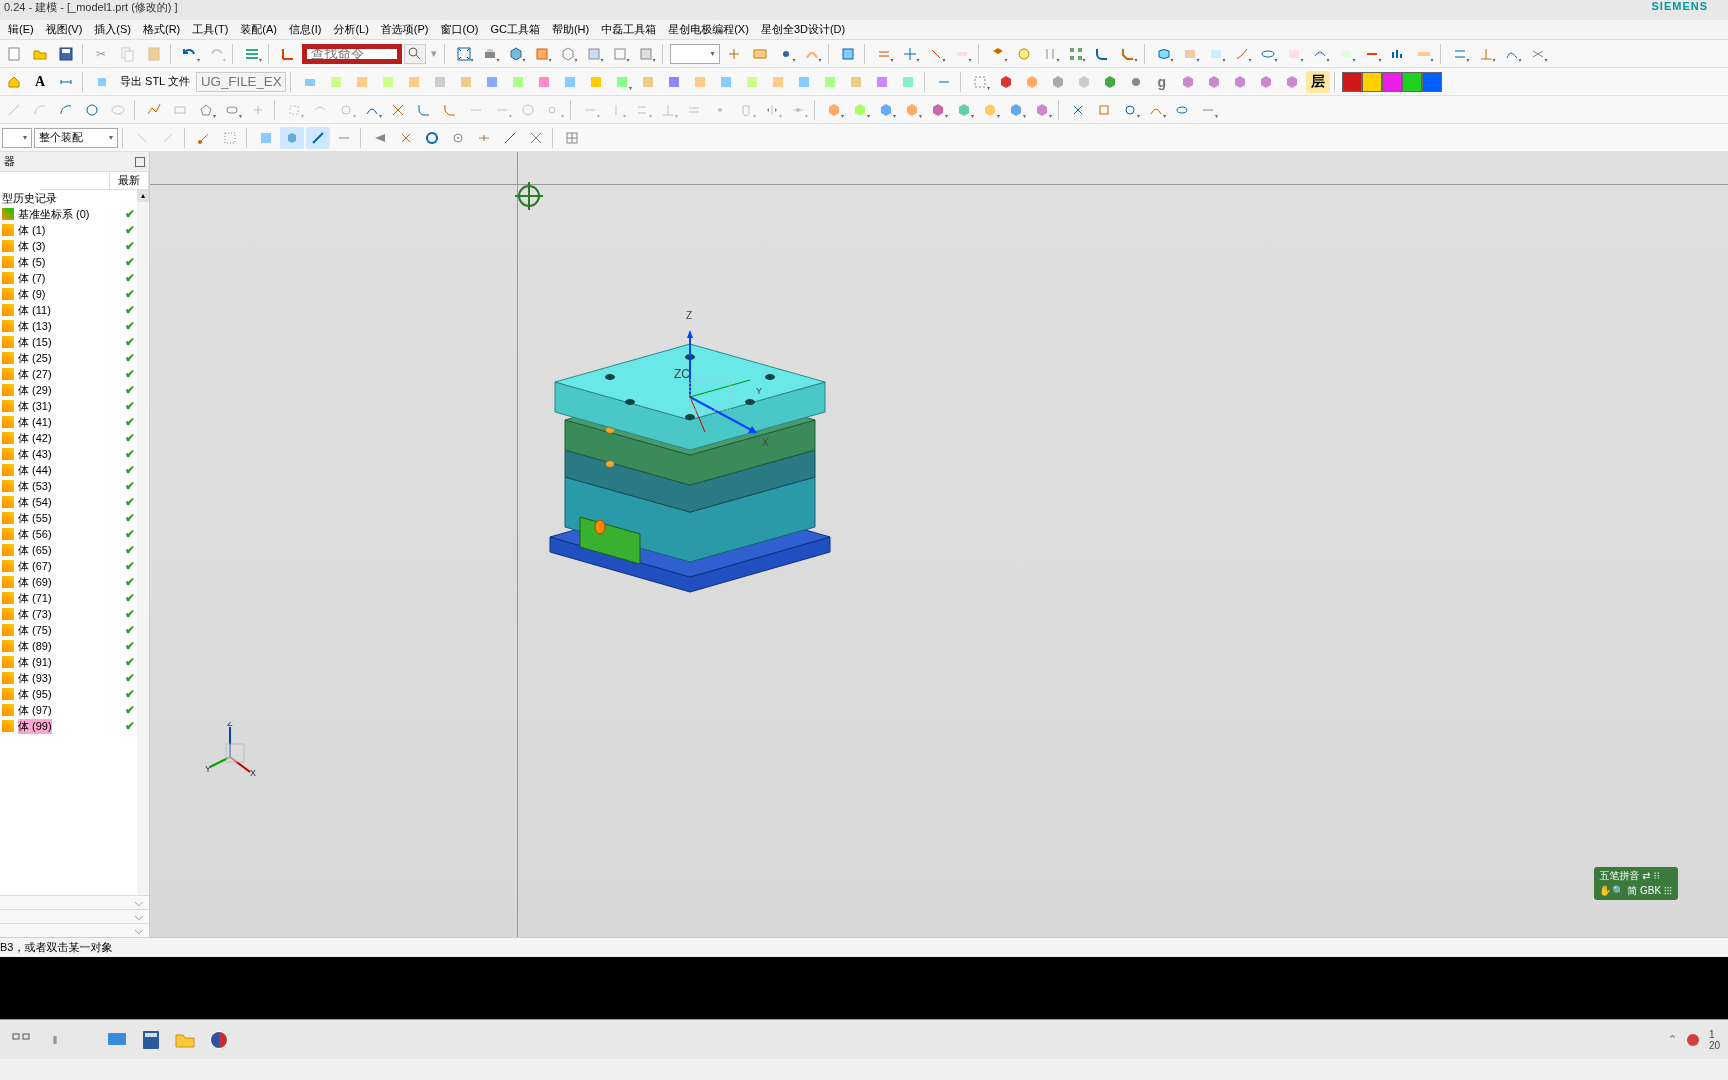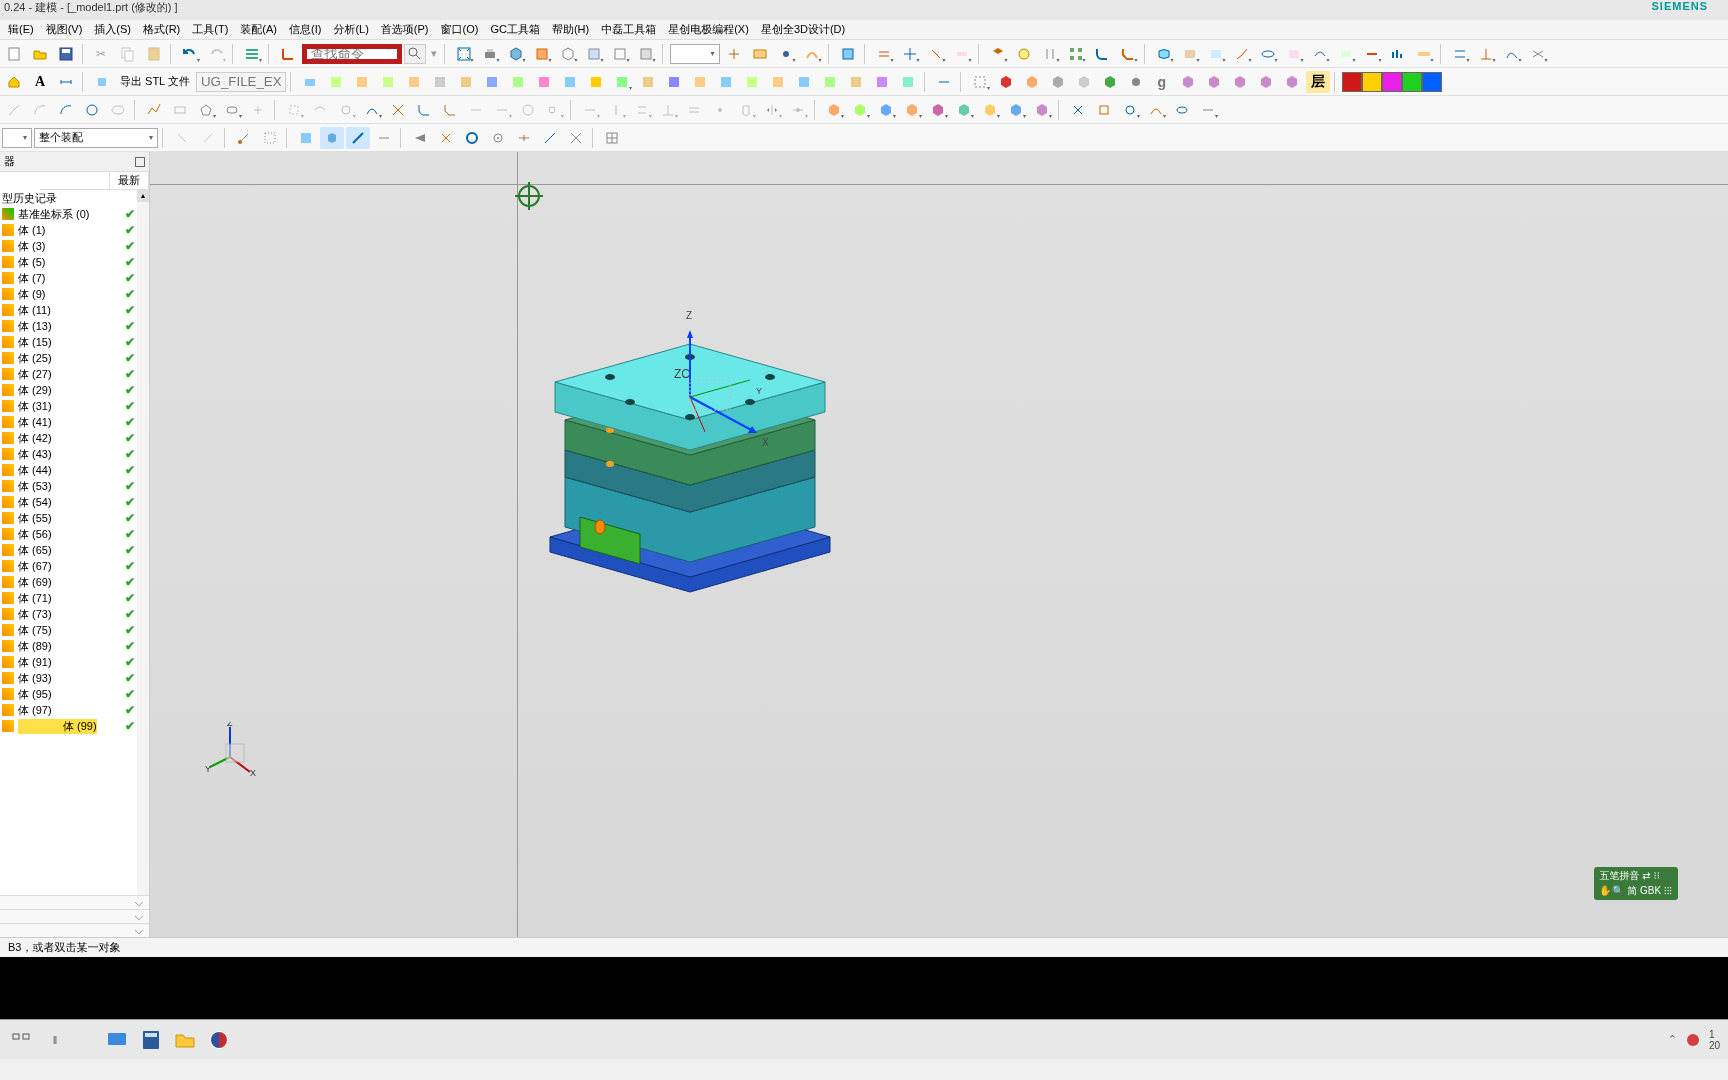--- a/index.html
+++ b/index.html
@@ -29,21 +29,21 @@
 .tree-scroll-up { height:12px; background:#e0e0e0; text-align:center; font-size:8px; line-height:12px; }
 .tree-item { height:16px; display:flex; align-items:center; padding:0 2px; gap:4px; }
 .tree-item .chk { color:#2a9d2a; font-size:12px; font-weight:bold; margin-left:auto; margin-right:12px; }
 .tree-item .ico { width:12px; height:12px; background:linear-gradient(45deg,#f80,#fc0); border-radius:1px; }
 .collapse { height:14px; background:#f8f8f8; border-top:1px solid #ddd; text-align:right; padding-right:6px; color:#888; }
 .canvas { flex:1; background:linear-gradient(180deg,#e0e0e0 0%,#d8d8d8 100%); position:relative; }
 .origin-cross { position:absolute; left:365px; top:30px; }
 .axis-mark { position:absolute; left:50px; top:570px; }
 .model { position:absolute; left:380px; top:150px; }
 .coord-label { position:absolute; color:#444; font-size:10px; }
-.statusbar { height:20px; background:#f4f4f4; border-top:1px solid #ccc; padding:0 8px; display:flex; align-items:center; }
+.statusbar { height:20px; background:#f4f4f4; border-top:1px solid #ccc; padding:0 0; display:flex; align-items:center; }
 .taskbar { height:40px; background:#e8e8e8; border-top:1px solid #999; display:flex; align-items:center; gap:8px; padding:0 8px; }
 .taskbtn { width:26px; height:26px; display:flex; align-items:center; justify-content:center; }
 .ime-panel { position:absolute; right:50px; top:715px; background:#3a7a3a; color:#fff; padding:2px 6px; border-radius:3px; font-size:10px; }
 .ico-svg { width:16px; height:16px; }
 .swatch { width:20px; height:20px; border:1px solid #666; }
 </style>
 </head>
 <body>
 
 <div class="titlebar">
@@ -797,21 +797,21 @@
     </div>
   <div class="tbtn drop">
       <svg class="ico-svg">
         <path d="M3 8h10" stroke="#888"></path>
       </svg>
     </div>
 </div>
 
 <div class="toolbar-row">
   <div class="combo" style="width:30px"></div>
-  <div class="combo" style="width:124px">整个装配</div>
+  <div class="combo" style="width:84px">整个装配</div>
   <div class="sep"></div>
   <div class="tbtn" style="opacity:.4">
       <svg class="ico-svg">
         <path d="M4 4l8 8" stroke="#888"></path>
       </svg>
     </div>
   <div class="tbtn" style="opacity:.4">
       <svg class="ico-svg">
         <path d="M4 12l8-8" stroke="#888"></path>
       </svg>
@@ -1066,21 +1066,21 @@
             <span>体 (95)</span>
             <span class="chk">✔</span>
           </div>
           <div class="tree-item">
             <span class="ico"></span>
             <span>体 (97)</span>
             <span class="chk">✔</span>
           </div>
           <div class="tree-item">
             <span class="ico"></span>
-            <span style="background: #fde047; padding-left: 45px;">体 (99)</span>
+            <span style="background: #f9a8d4;">体 (99)</span>
             <span class="chk">✔</span>
           </div>
         </div>
       <div class="tree-scroll">
         <div class="tree-scroll-up">▴</div>
       </div>
     </div>
     <div class="collapse">⌵</div>
     <div class="collapse">⌵</div>
     <div class="collapse">⌵</div>

